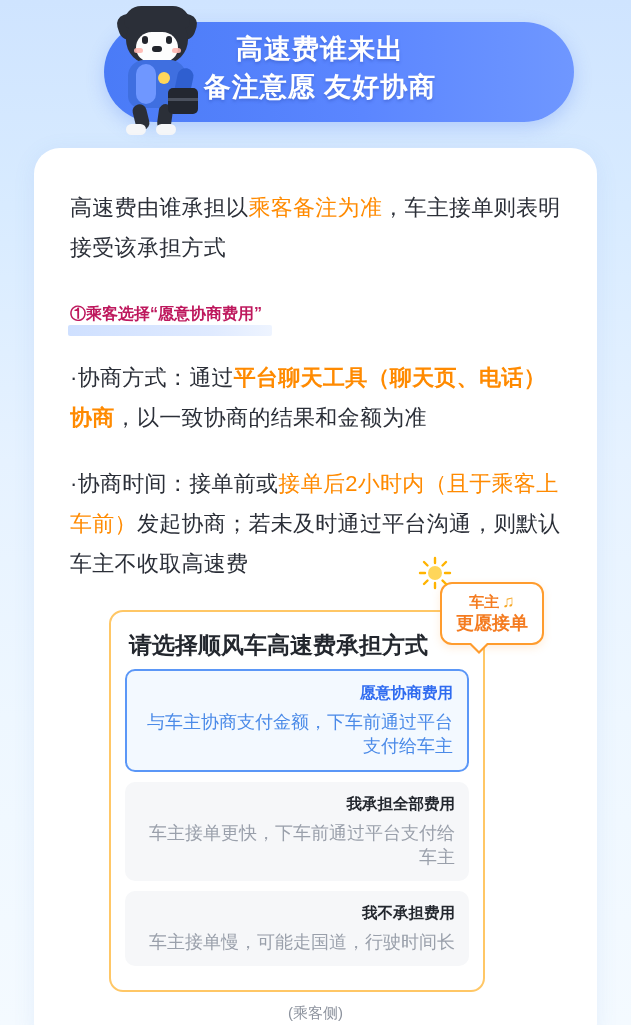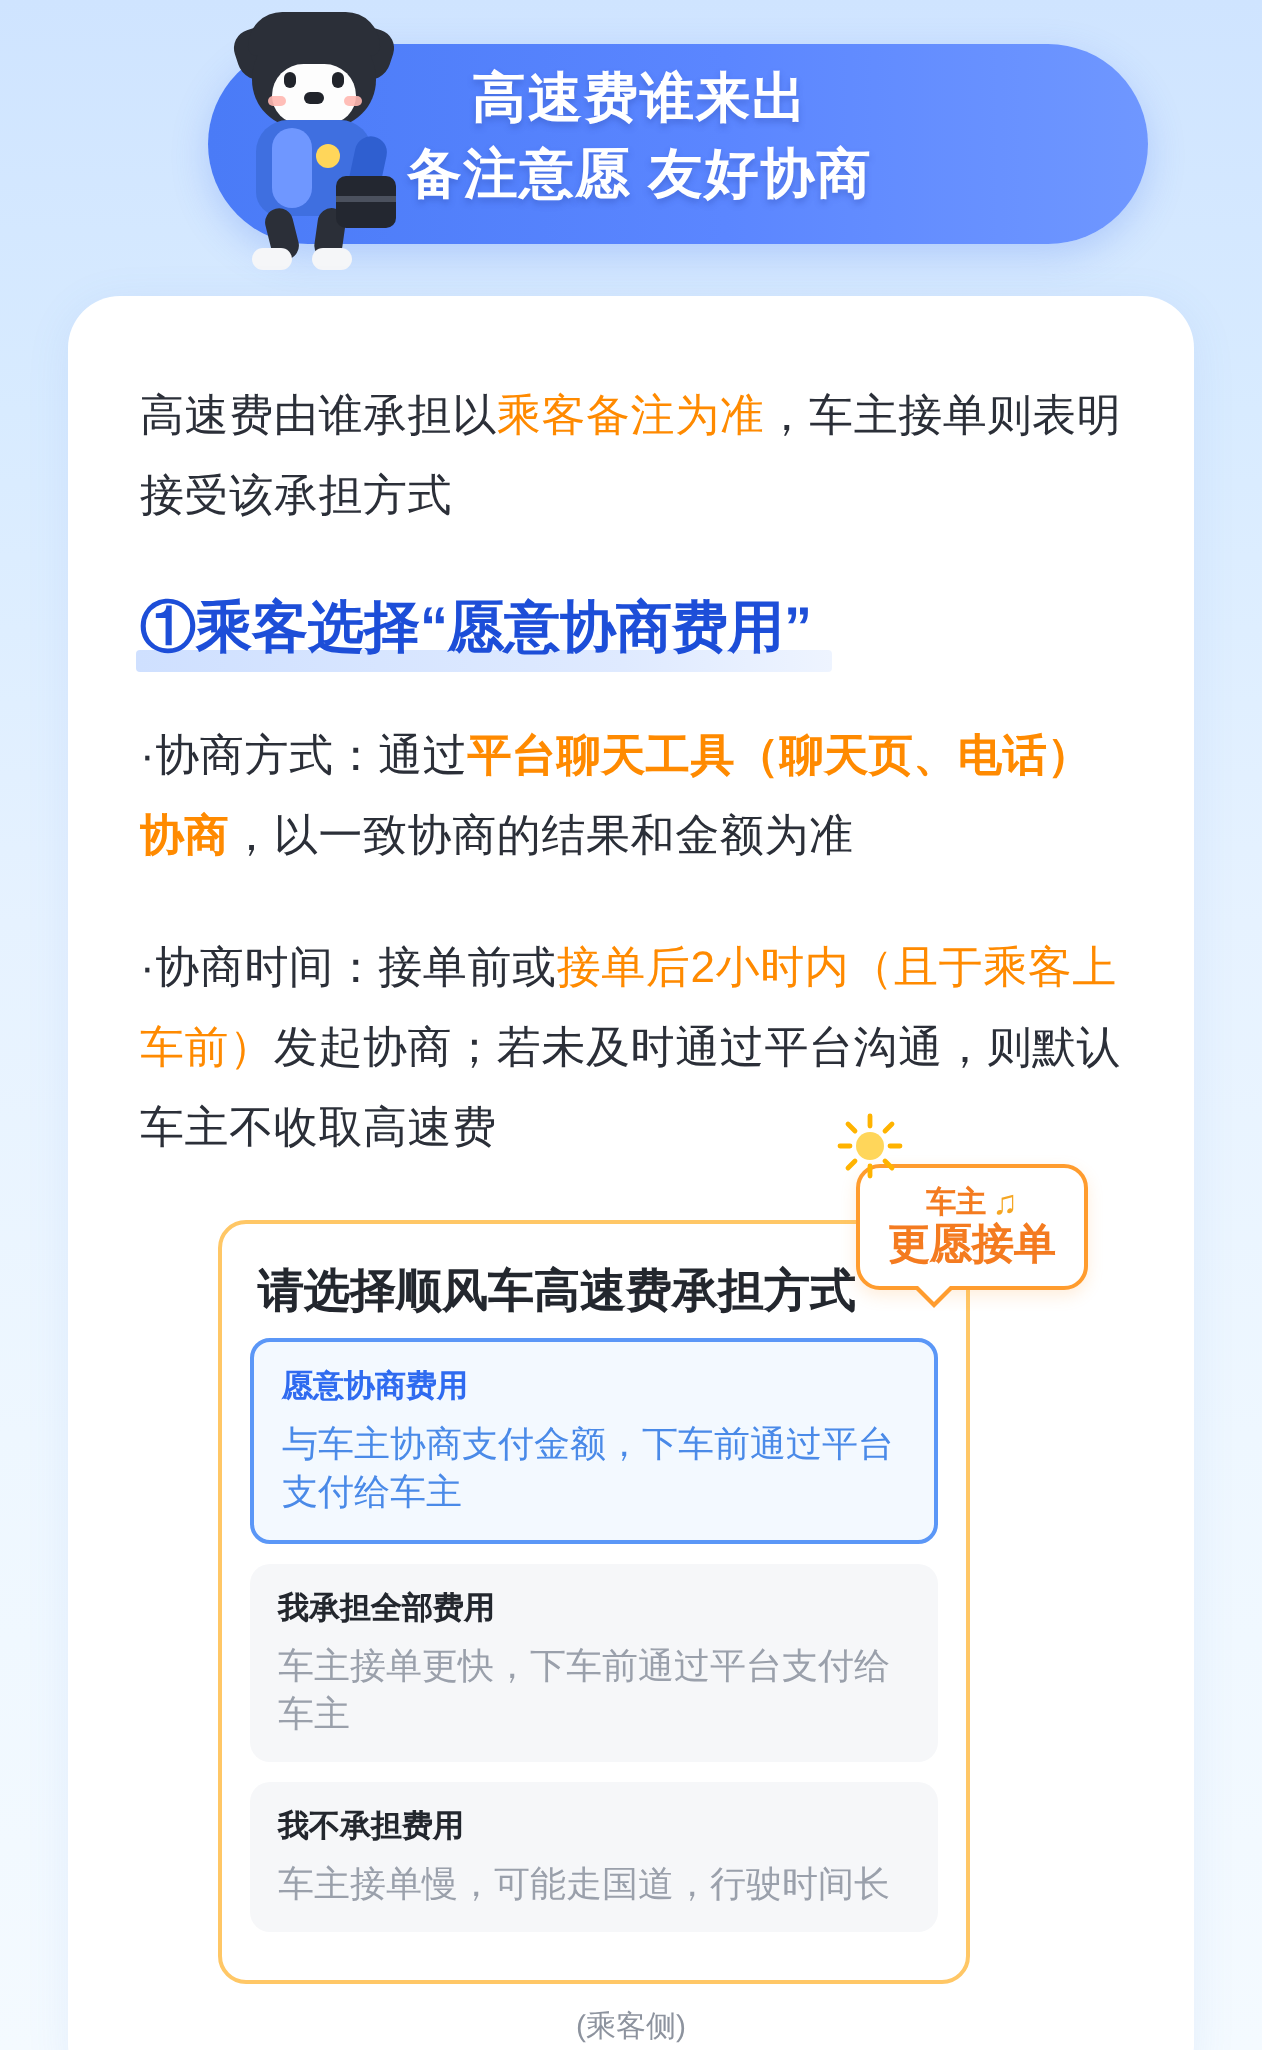--- a/index.html
+++ b/index.html
@@ -160,23 +160,23 @@
     font-size: 22px;
     line-height: 40px;
     margin: 0 0 26px 0;
     letter-spacing: .3px;
   }
   .hl-orange { color: #ff8a00; }
 
   .section-title {
     position: relative;
     display: inline-block;
-    font-size: 28px;
+    font-size: 16px;
     font-weight: bold;
-    color: #1d4ed8;
+    color: #be185d;
     margin: 4px 0 26px 0;
     padding: 0 4px 2px 0;
     line-height: 32px;
     z-index: 1;
     text-align: center;
   }
   .section-title::after {
     content: "";
     position: absolute;
     left: -2px;
@@ -212,20 +212,21 @@
   .mock-sub {
     font-size: 12.5px;
     color: #9aa0ab;
     margin: 0 0 14px 4px;
   }
   .opt {
     border-radius: 10px;
     padding: 12px 14px;
     margin-bottom: 10px;
     box-sizing: border-box;
+    text-align: right;
   }
   .opt-selected {
     border: 2px solid #5b97f7;
     background: #f3f9ff;
   }
   .opt-plain {
     background: #f6f7f9;
   }
   .opt-name {
     font-size: 15.5px;
@@ -258,21 +259,21 @@
     padding: 8px 14px 9px 14px;
     text-align: center;
     box-shadow: 0 3px 8px rgba(255,160,60,0.18);
     z-index: 4;
   }
   .bubble .b1 {
     font-size: 15px; color: #f47b20; font-weight: bold; line-height: 19px;
     display: inline-block;
   }
   .bubble .b2 {
-    font-size: 21px; color: #f47b20; font-weight: bold; line-height: 22px; text-align: right;
+    font-size: 18px; color: #f47b20; font-weight: bold; line-height: 22px; text-align: right;
   }
   .bubble::after {
     content: "";
     position: absolute;
     left: 26px;
     bottom: -11px;
     width: 0; height: 0;
     border-left: 11px solid transparent;
     border-right: 11px solid transparent;
     border-top: 11px solid #ff9c2e;

